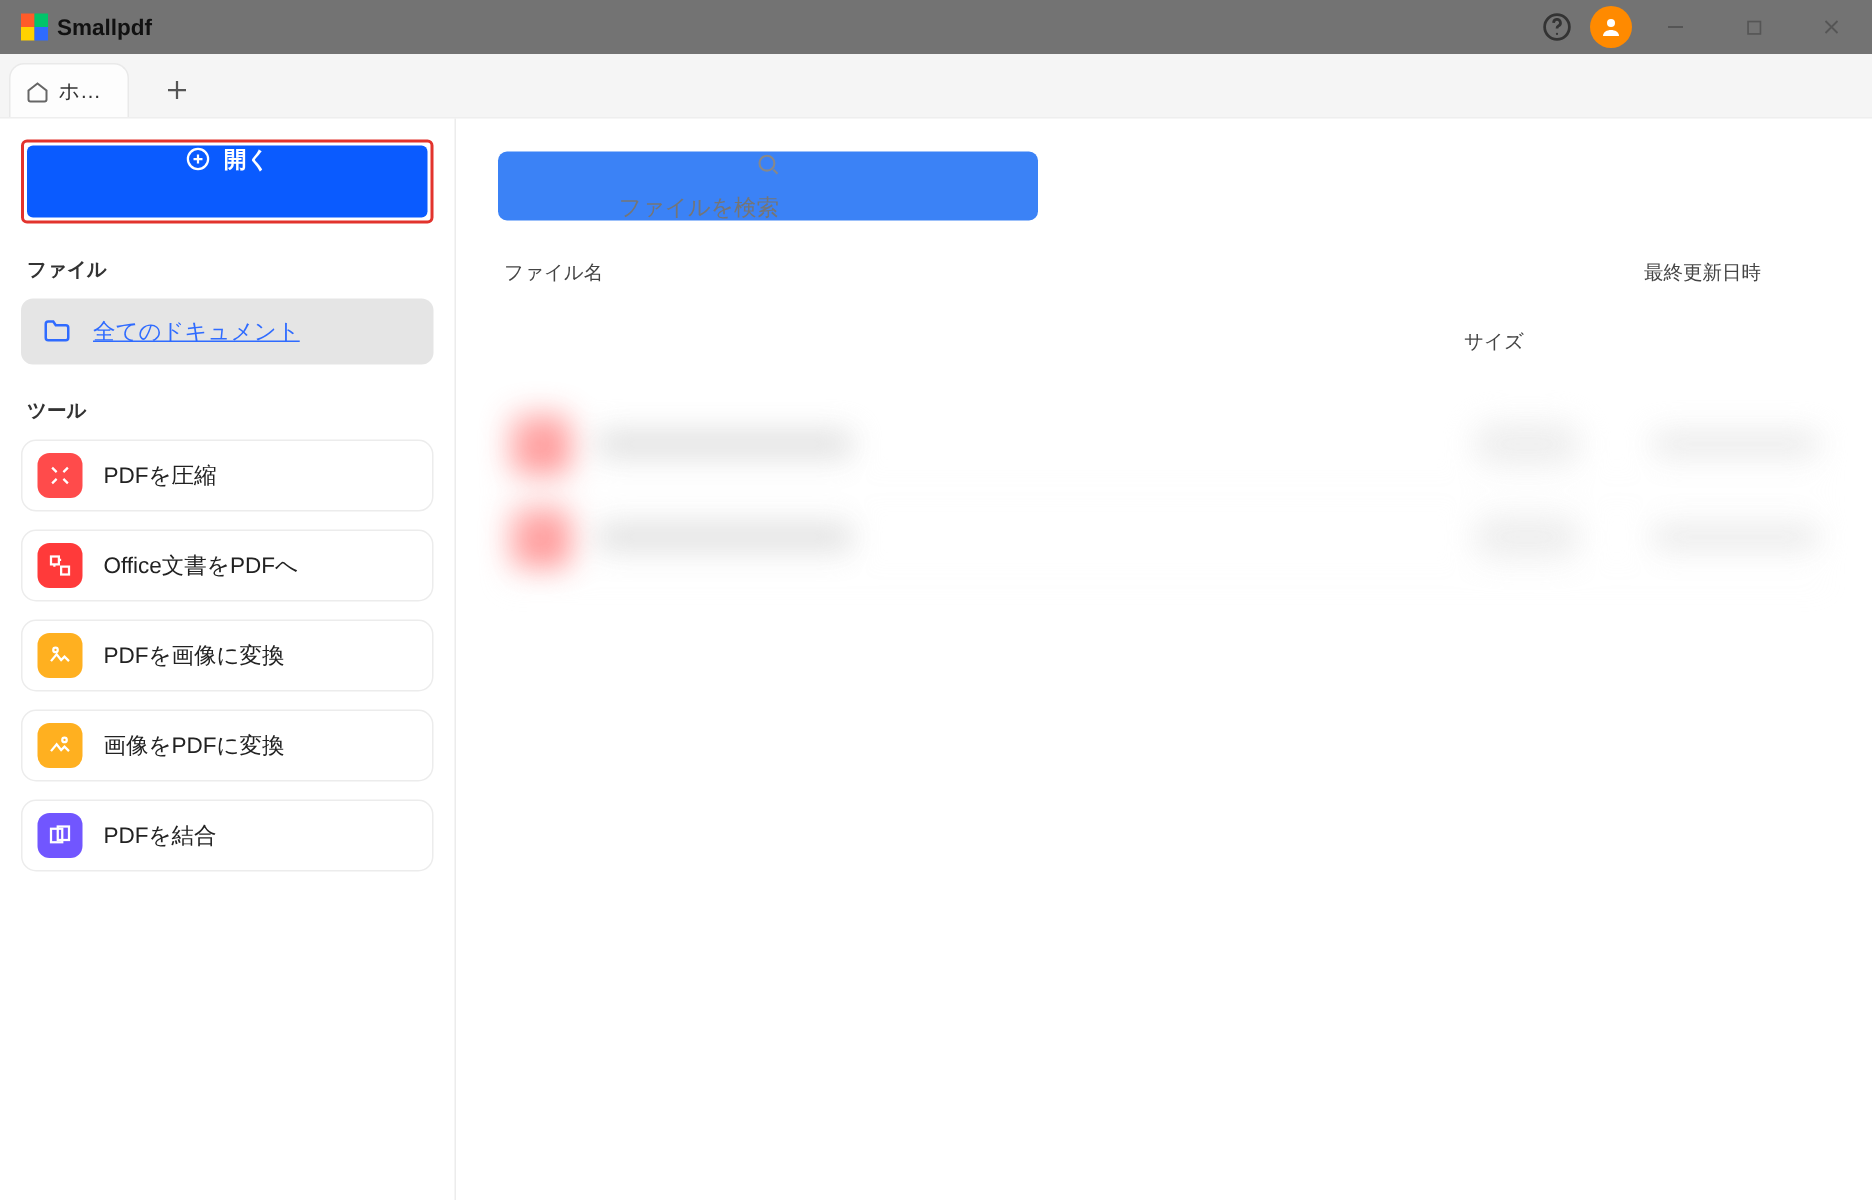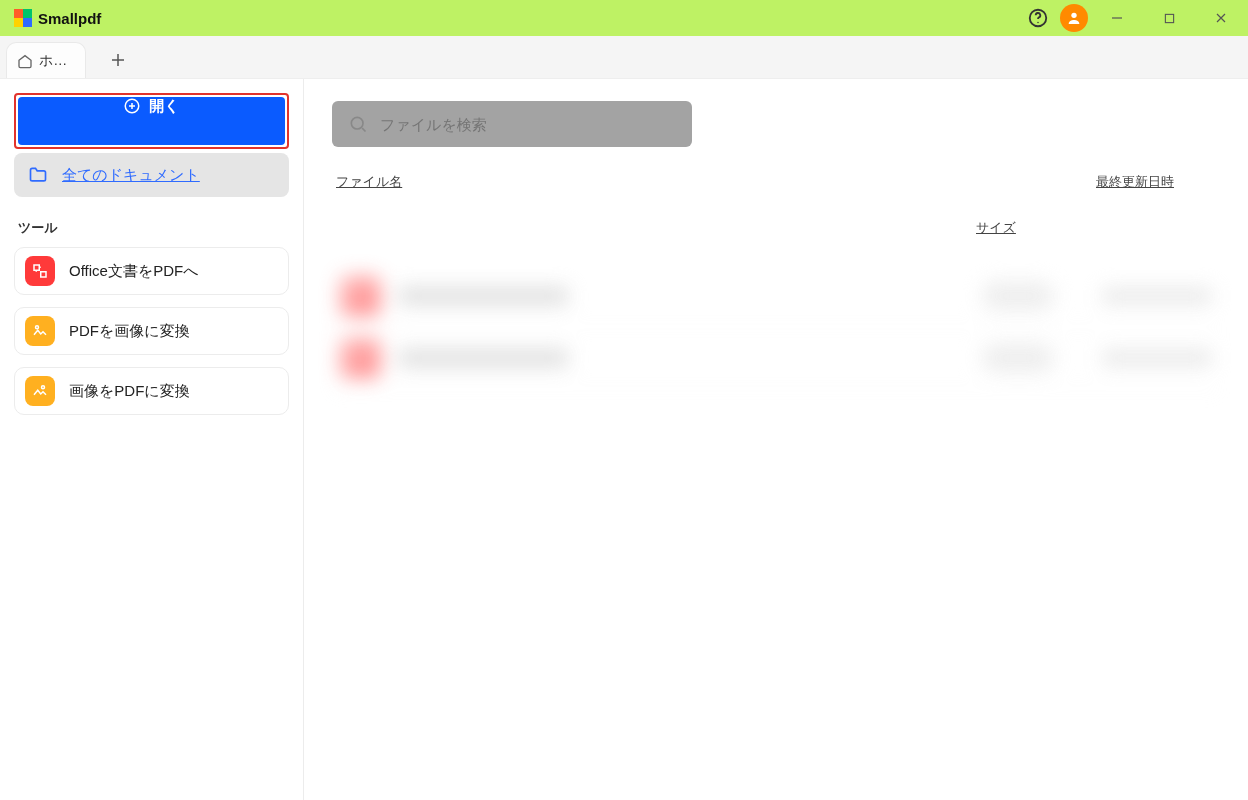--- a/index.html
+++ b/index.html
@@ -1,18 +1,18 @@
 <!DOCTYPE html>
 <html><head>
 <meta charset="utf-8">
 <style>
 * { margin: 0; padding: 0; box-sizing: border-box; font-family: -apple-system, BlinkMacSystemFont, "Segoe UI", "Hiragino Sans", "Meiryo", sans-serif; }
 body { width: 1248px; height: 800px; background: #f5f5f5; overflow: hidden; }
 
-.titlebar { height: 36px; display: flex; align-items: center; padding: 0 4px 0 14px; background: #bef264; }
+.titlebar { height: 36px; display: flex; align-items: center; padding: 0 4px 0 14px; background: #737373; }
 .logo { display: flex; align-items: center; gap: 6px; }
 .logo-mark { width: 18px; height: 18px; display: grid; grid-template-columns: 1fr 1fr; grid-template-rows: 1fr 1fr; gap: 0; }
 .logo-mark span:nth-child(1){ background:#ff5b29; }
 .logo-mark span:nth-child(2){ background:#00c46a; }
 .logo-mark span:nth-child(3){ background:#ffd200; }
 .logo-mark span:nth-child(4){ background:#2f6bff; }
 .logo-text { font-weight: 700; font-size: 15px; color: #111; }
 .title-spacer { flex: 1; }
 .title-actions { display: flex; align-items: center; gap: 6px; }
 .icon-btn { width: 32px; height: 32px; display: flex; align-items: center; justify-content: center; border-radius: 50%; cursor: pointer; }
@@ -36,23 +36,23 @@
 .tool-icon { width:30px; height:30px; border-radius:8px; display:flex; align-items:center; justify-content:center; flex-shrink:0; }
 .tool-icon svg { width:18px; height:18px; }
 .ic-red { background:#ff4b4b; }
 .ic-red2 { background:#ff3a3a; }
 .ic-orange { background:#ffb020; }
 .ic-pink { background:#ff4d77; }
 .ic-pink2 { background:#ff5a8a; }
 .ic-purple { background:#7156ff; }
 
 .main { flex:1; padding: 22px 28px; }
-.search { width: 360px; height: 46px; background:#a3a3a3; border-radius:6px; display:flex; align-items:center; padding:0 16px; gap:12px; }
+.search { width: 360px; height: 46px; background:#3b82f6; border-radius:6px; display:flex; align-items:center; padding:0 16px; gap:12px;flex-direction:column; }
 .search input { border:none; background:transparent; outline:none; font-size:15px; flex:1; color:#333; }
-.table-head { display:flex; margin-top:26px; font-size:13px; color:#444; padding: 0 4px 10px 4px; text-decoration: underline; }
+.table-head { display:flex; margin-top:26px; font-size:13px; color:#444; padding: 0 4px 10px 4px; }
 .col-name { flex:1; }
 .col-size { width:120px;margin-top:46px; }
 .col-date { width:120px; text-align:left; }
 .ghost-rows { margin-top:18px; filter: blur(10px); opacity:0.9; }
 .ghost-row { height:62px; display:flex; align-items:center; gap:18px; padding:0 8px; border-bottom:1px solid #f2f2f2; }
 .ghost-icon { width:40px; height:40px; border-radius:8px; background:linear-gradient(135deg,#ffb3b3,#ff7a7a); }
 .ghost-name { width:170px; height:16px; background:#d8d8d8; border-radius:4px; }
 .ghost-spacer { flex:1; }
 .ghost-pill { width:72px; height:28px; border-radius:20px; background:#ececec; }
 .ghost-date { width:110px; height:14px; background:#e3e3e3; border-radius:4px; margin-left:30px; }
@@ -122,30 +122,39 @@
     <div class="open-wrap">
       <button class="open-btn">
         <svg width="18" height="18" viewBox="0 0 24 24" fill="none" stroke="#fff" stroke-width="2">
             <circle cx="12" cy="12" r="9"></circle>
             <path d="M12 8v8M8 12h8"></path>
           </svg>
         <span>開く</span>
       </button>
     </div>
 
+    <div class="section-label">ファイル</div>
     <div class="nav-item active">
       <svg class="folder-icon" width="20" height="20" viewBox="0 0 24 24" fill="none" stroke="#2f6bff" stroke-width="2">
           <path d="M3 6a2 2 0 0 1 2-2h4l2 3h8a2 2 0 0 1 2 2v8a2 2 0 0 1-2 2H5a2 2 0 0 1-2-2z"></path>
         </svg>
       <span>全てのドキュメント</span>
     </div>
 
     <div class="section-label">ツール</div>
 
     <div class="tool-item">
+      <div class="tool-icon ic-red">
+          <svg viewBox="0 0 24 24" fill="none" stroke="#fff" stroke-width="2">
+            <path d="M5 5l4 4M19 19l-4-4M19 5l-4 4M5 19l4-4"></path>
+          </svg>
+        </div>
+      <span>PDFを圧縮</span>
+    </div>
+    <div class="tool-item">
       <div class="tool-icon ic-red2">
           <svg viewBox="0 0 24 24" fill="none" stroke="#fff" stroke-width="2">
             <rect x="4" y="4" width="7" height="7"></rect>
             <rect x="13" y="13" width="7" height="7"></rect>
             <path d="M13 7h-2M7 11v2"></path>
           </svg>
         </div>
       <span>Office文書をPDFへ</span>
     </div>
     <div class="tool-item">
@@ -158,20 +167,29 @@
       <span>PDFを画像に変換</span>
     </div>
     <div class="tool-item">
       <div class="tool-icon ic-orange">
           <svg viewBox="0 0 24 24" fill="none" stroke="#fff" stroke-width="2">
             <path d="M4 17l5-6 4 5 3-3 4 4"></path>
             <circle cx="16" cy="7" r="2"></circle>
           </svg>
         </div>
       <span>画像をPDFに変換</span>
+    </div>
+    <div class="tool-item">
+      <div class="tool-icon ic-purple">
+          <svg viewBox="0 0 24 24" fill="none" stroke="#fff" stroke-width="2">
+            <rect x="4" y="6" width="10" height="12"></rect>
+            <rect x="10" y="4" width="10" height="12"></rect>
+          </svg>
+        </div>
+      <span>PDFを結合</span>
     </div>
   </div>
 
   <div class="main">
     <div class="search">
       <svg width="20" height="20" viewBox="0 0 24 24" fill="none" stroke="#888" stroke-width="2">
           <circle cx="11" cy="11" r="7"></circle>
           <path d="M21 21l-4-4"></path>
         </svg>
       <input type="text" placeholder="ファイルを検索" style="">

